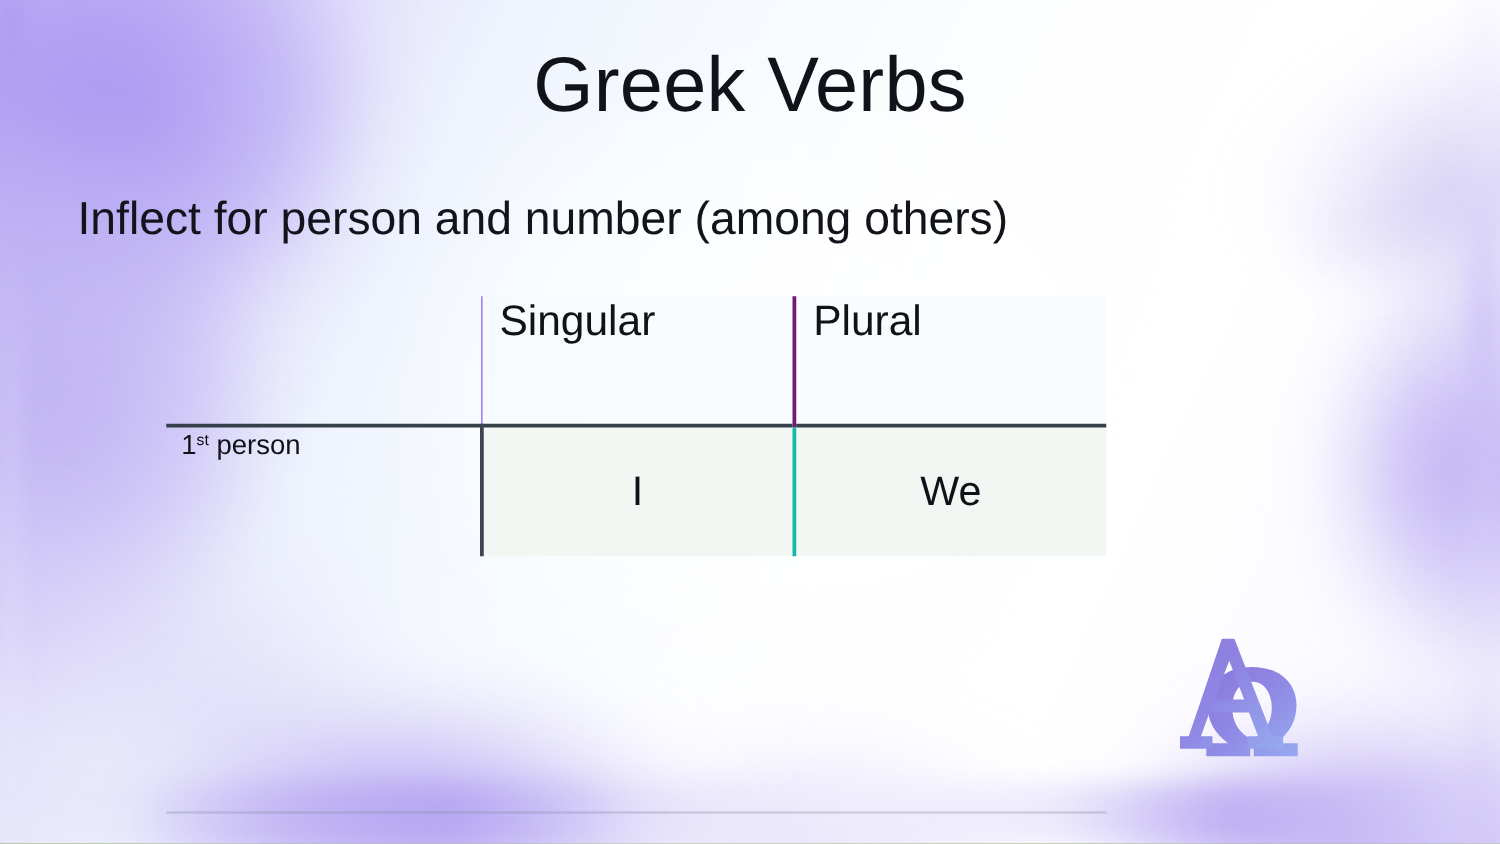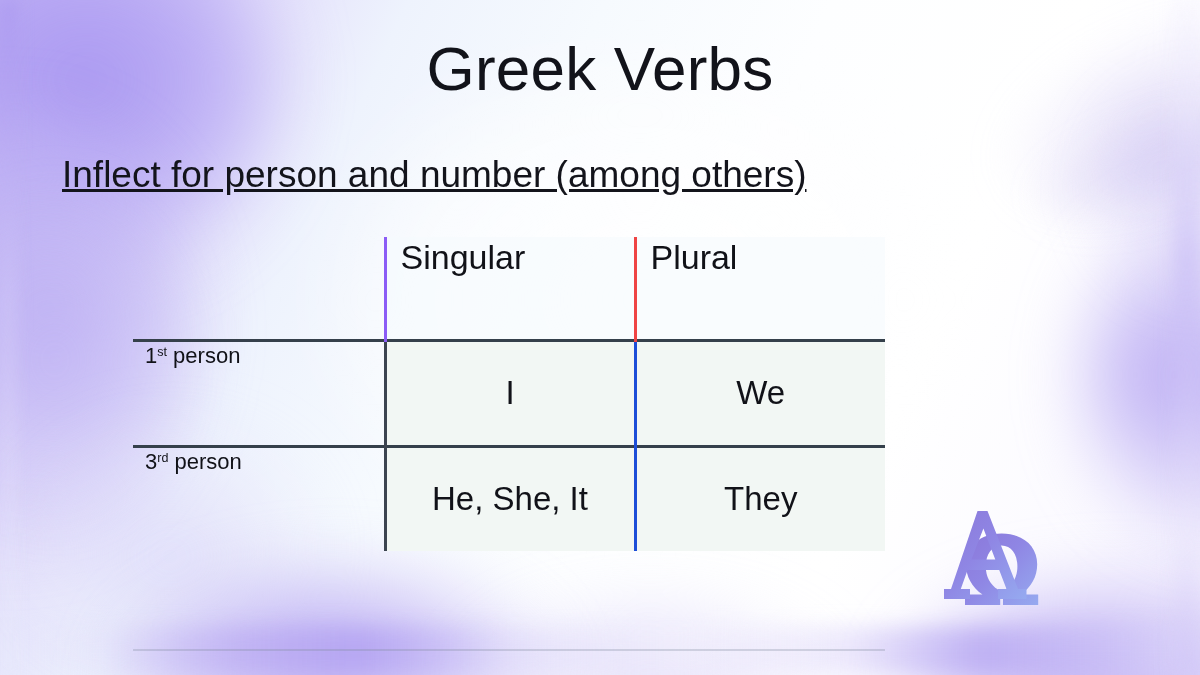--- a/index.html
+++ b/index.html
@@ -161,21 +161,20 @@
     letter-spacing: 0.2px;
   }
   .slide-subtitle {
     position: absolute;
     left: 62px;
     top: 155px;
     font-size: 37px;
     line-height: 1.1;
     color: #13141b;
     white-space: nowrap;
-    text-decoration: underline;
   }
 
   
   .verb-table {
     position: absolute;
     left: 133px;
     top: 237px;
     width: 752px;
     border-collapse: collapse;
     table-layout: fixed;
@@ -192,29 +191,29 @@
   }
 
   
   tr.head-row td { height: 100px; }
   td.hdr-blank {
     background: transparent;
     border: none;
   }
   td.hdr {
     background: rgba(246,250,253,0.62);
-    border-left: 3px solid #8b5cf6;
+    border-left: 1px solid #8b5cf6;
     padding: 2px 0 0 14px;
     text-align: left;
     vertical-align: top;
     font-size: 34px;
     line-height: 1.1;
   }
   td.hdr.hdr-plural {
-    border-left: 3px solid #ef4444;
+    border-left: 3px solid #701a75;
   }
 
   
   tr.body-row td { height: 103px; }
   td.rowlabel {
     background: transparent;
     border-top: 3px solid #35404b;
     border-right: 3px solid #3c4450;
     padding: 0 0 0 12px;
     text-align: left;
@@ -225,21 +224,21 @@
   }
   td.datacell {
     background: #f2f7f4;
     border-top: 3px solid #35404b;
     text-align: center;
     vertical-align: middle;
     font-size: 33px;
     line-height: 1.16;
   }
   td.datacell.col-plural {
-    border-left: 3px solid #1d4ed8;
+    border-left: 3px solid #14b8a6;
   }
   tr.body-row.last td.rowlabel,
   tr.body-row.last td.datacell {
     border-bottom: none;
   }
   
   .verb-table { position: absolute; }
 
   sup {
     font-size: 0.57em;
@@ -310,25 +309,20 @@
         <td class="hdr hdr-plural">Plural</td>
       </tr>
 
       <tr class="body-row">
         <td class="rowlabel"><span>1</span><sup>st</sup><span> person</span></td>
         <td class="datacell col-singular">I</td>
         <td class="datacell col-plural">We</td>
       </tr>
 
 
-      <tr class="body-row last">
-        <td class="rowlabel"><span>3</span><sup>rd</sup><span> person</span></td>
-        <td class="datacell col-singular">He, She, It</td>
-        <td class="datacell col-plural">They</td>
-      </tr>
     </tbody>
   </table>
   <div class="table-bottom-hair"></div>
 
   <div class="logo">
     <svg viewBox="0 0 128 110" xmlns="http://www.w3.org/2000/svg" aria-hidden="true">
       <defs>
         <linearGradient id="aoGrad" x1="0" y1="0" x2="1" y2="1">
           <stop offset="0%" stop-color="#8b78da"></stop>
           <stop offset="45%" stop-color="#8f86e4"></stop>

